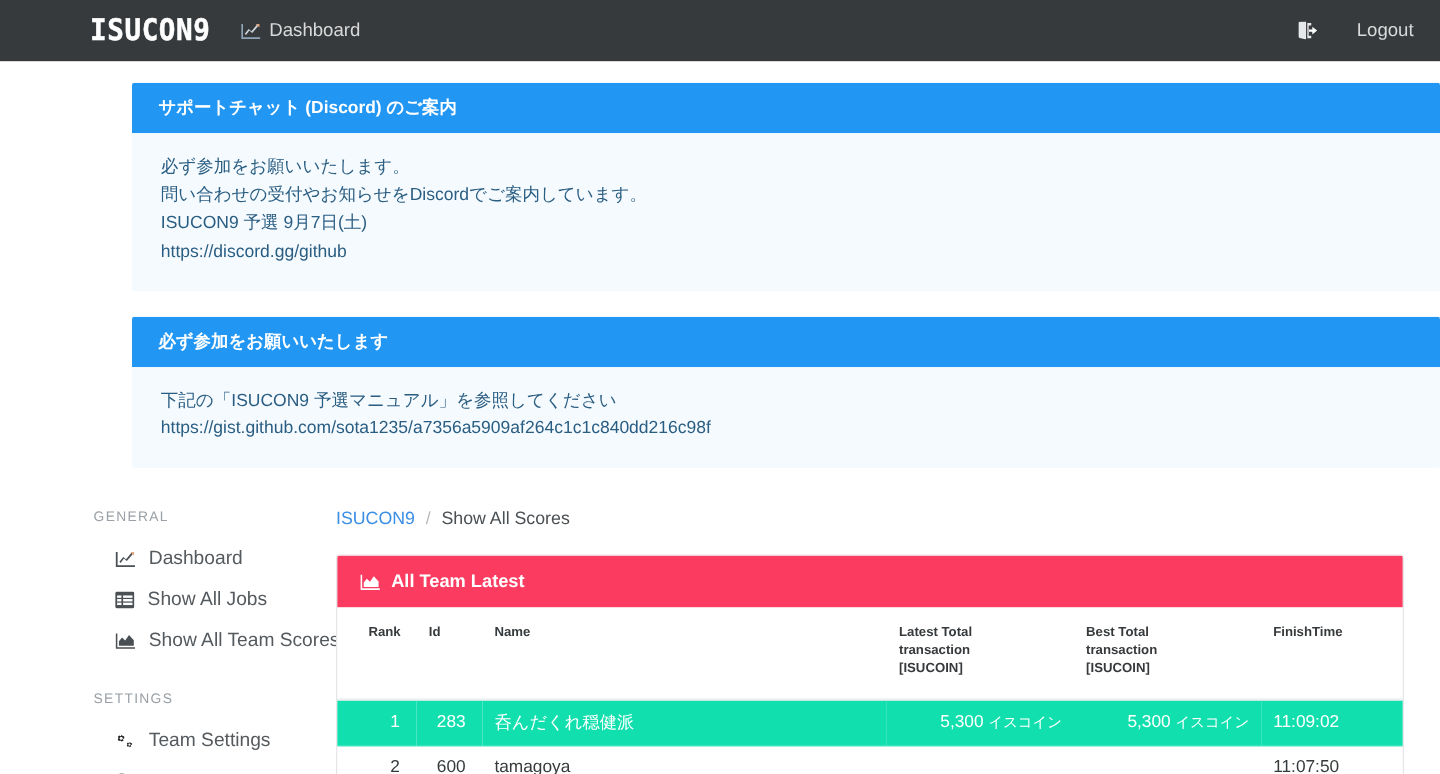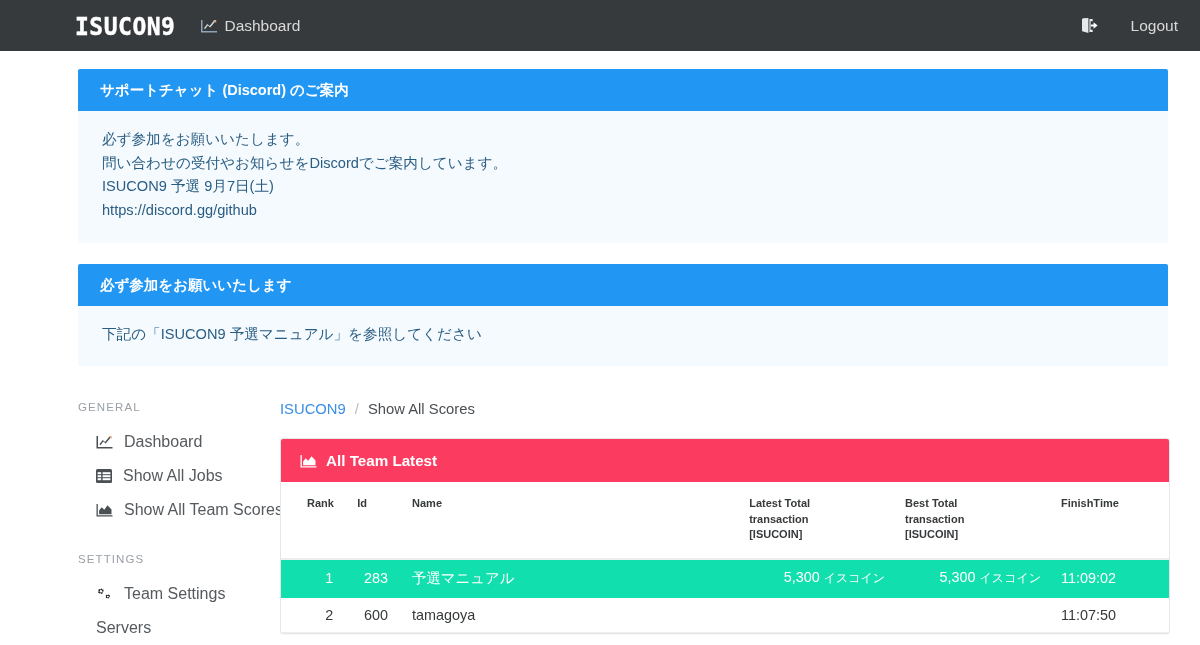--- a/index.html
+++ b/index.html
@@ -45,21 +45,21 @@
   .nav-right .nav-link { font-size: 15.5px; gap: 32px; }
   .icon { display: inline-flex; align-items: center; justify-content: center; }
   .icon svg { display: block; }
 
   
   .page {
     padding: 0;
   }
 
   
-  .panels { padding: 18px 32px 0 78px; }
+  .panels { padding: 18px 32px 0 110px; }
   .panel {
     margin-bottom: 21px;
     border-radius: 2px;
     overflow: hidden;
     width: 1090px;
   }
   .panel-head {
     background: #2196f3;
     color: #ffffff;
     font-size: 14.5px;
@@ -209,20 +209,21 @@
         <div>問い合わせの受付やお知らせをDiscordでご案内しています。</div>
         <div>ISUCON9 予選 9月7日(土)</div>
         <div>https://discord.gg/github</div>
       </div>
     </div>
 
     <div class="panel">
       <div class="panel-head">必ず参加をお願いいたします</div>
       <div class="panel-body">
         <div>下記の「ISUCON9 予選マニュアル」を参照してください</div>
+        <div>https://gist.github.com/sota1235/a7356a5909af264c1c1c840dd216c98f</div>
       </div>
     </div>
 
   </div>
 
   <div class="lower">
 
     <div class="sidebar">
       <div class="side-heading">GENERAL</div>
 
@@ -317,21 +318,21 @@
                 <div>transaction</div>
                 <div>[ISUCOIN]</div>
               </th>
               <th class="col-finish">FinishTime</th>
             </tr>
           </thead>
           <tbody>
             <tr class="highlight">
               <td class="col-rank">1</td>
               <td class="col-id">283</td>
-              <td class="col-name">予選マニュアル</td>
+              <td class="col-name">呑んだくれ穏健派</td>
               <td class="col-latest">
                 <span>5,300</span>
                 <span class="coin-unit">イスコイン</span>
               </td>
               <td class="col-best">
                 <span>5,300</span>
                 <span class="coin-unit">イスコイン</span>
               </td>
               <td class="col-finish">11:09:02</td>
             </tr>

